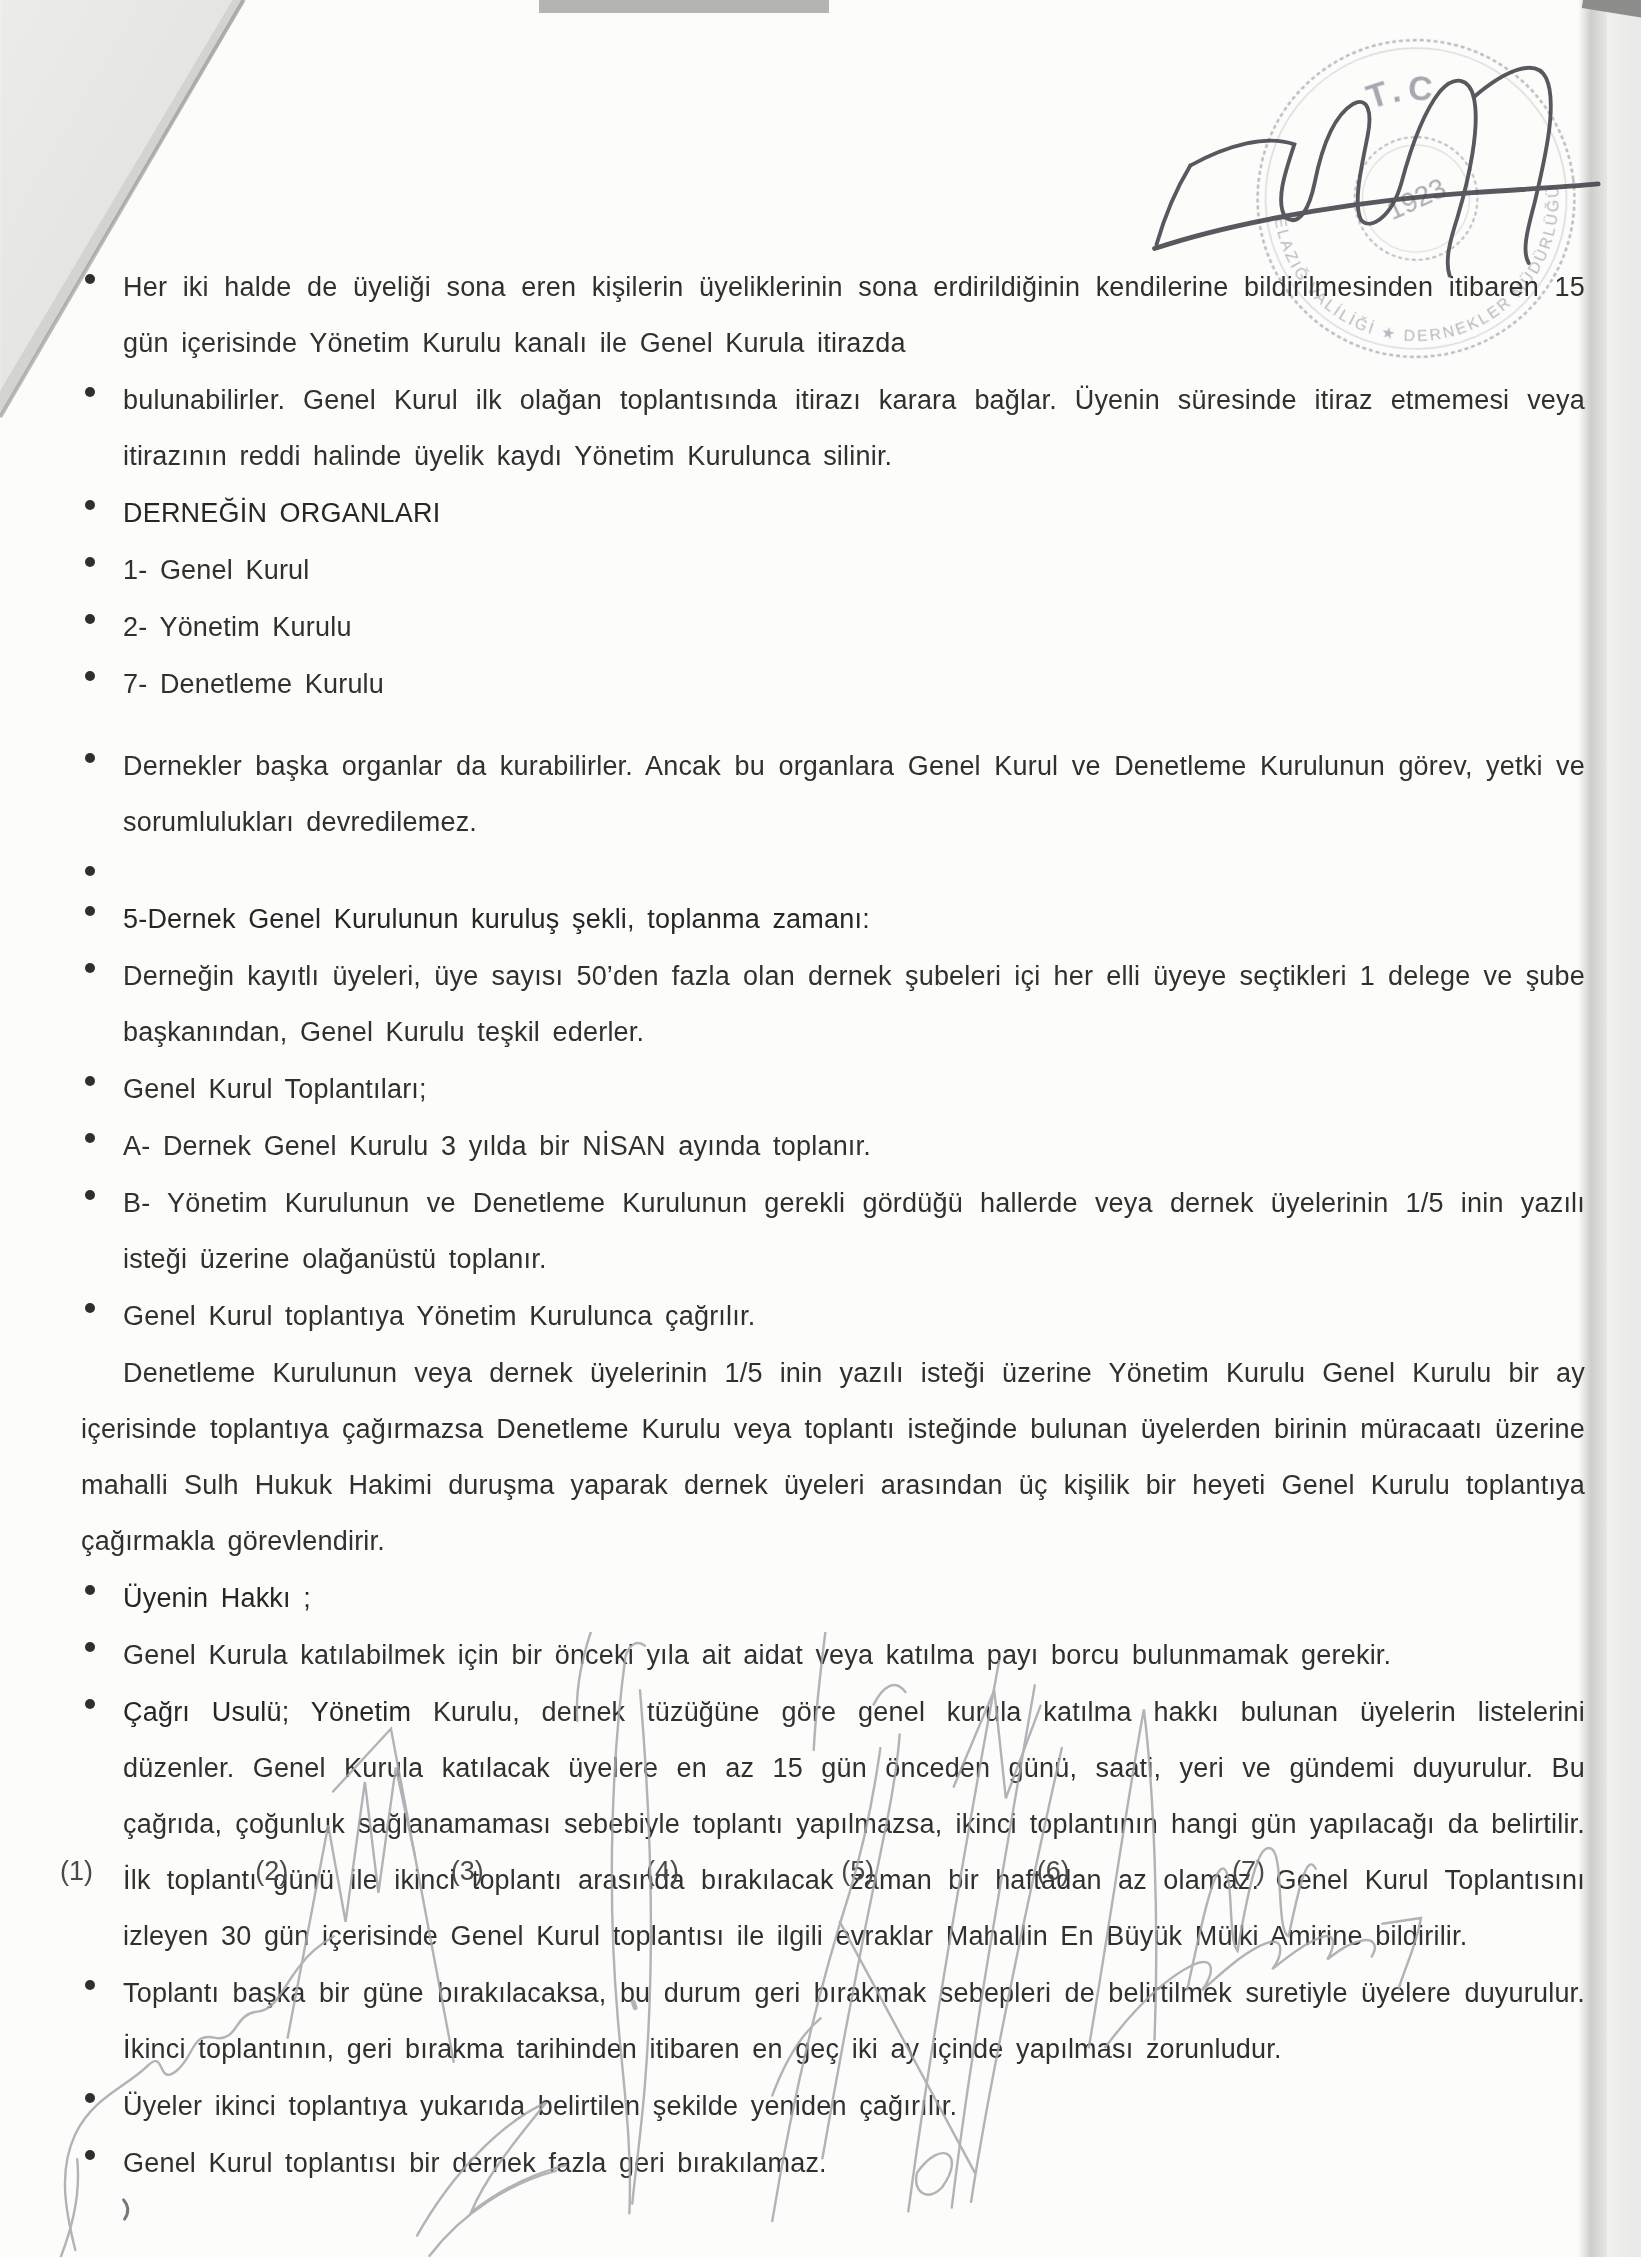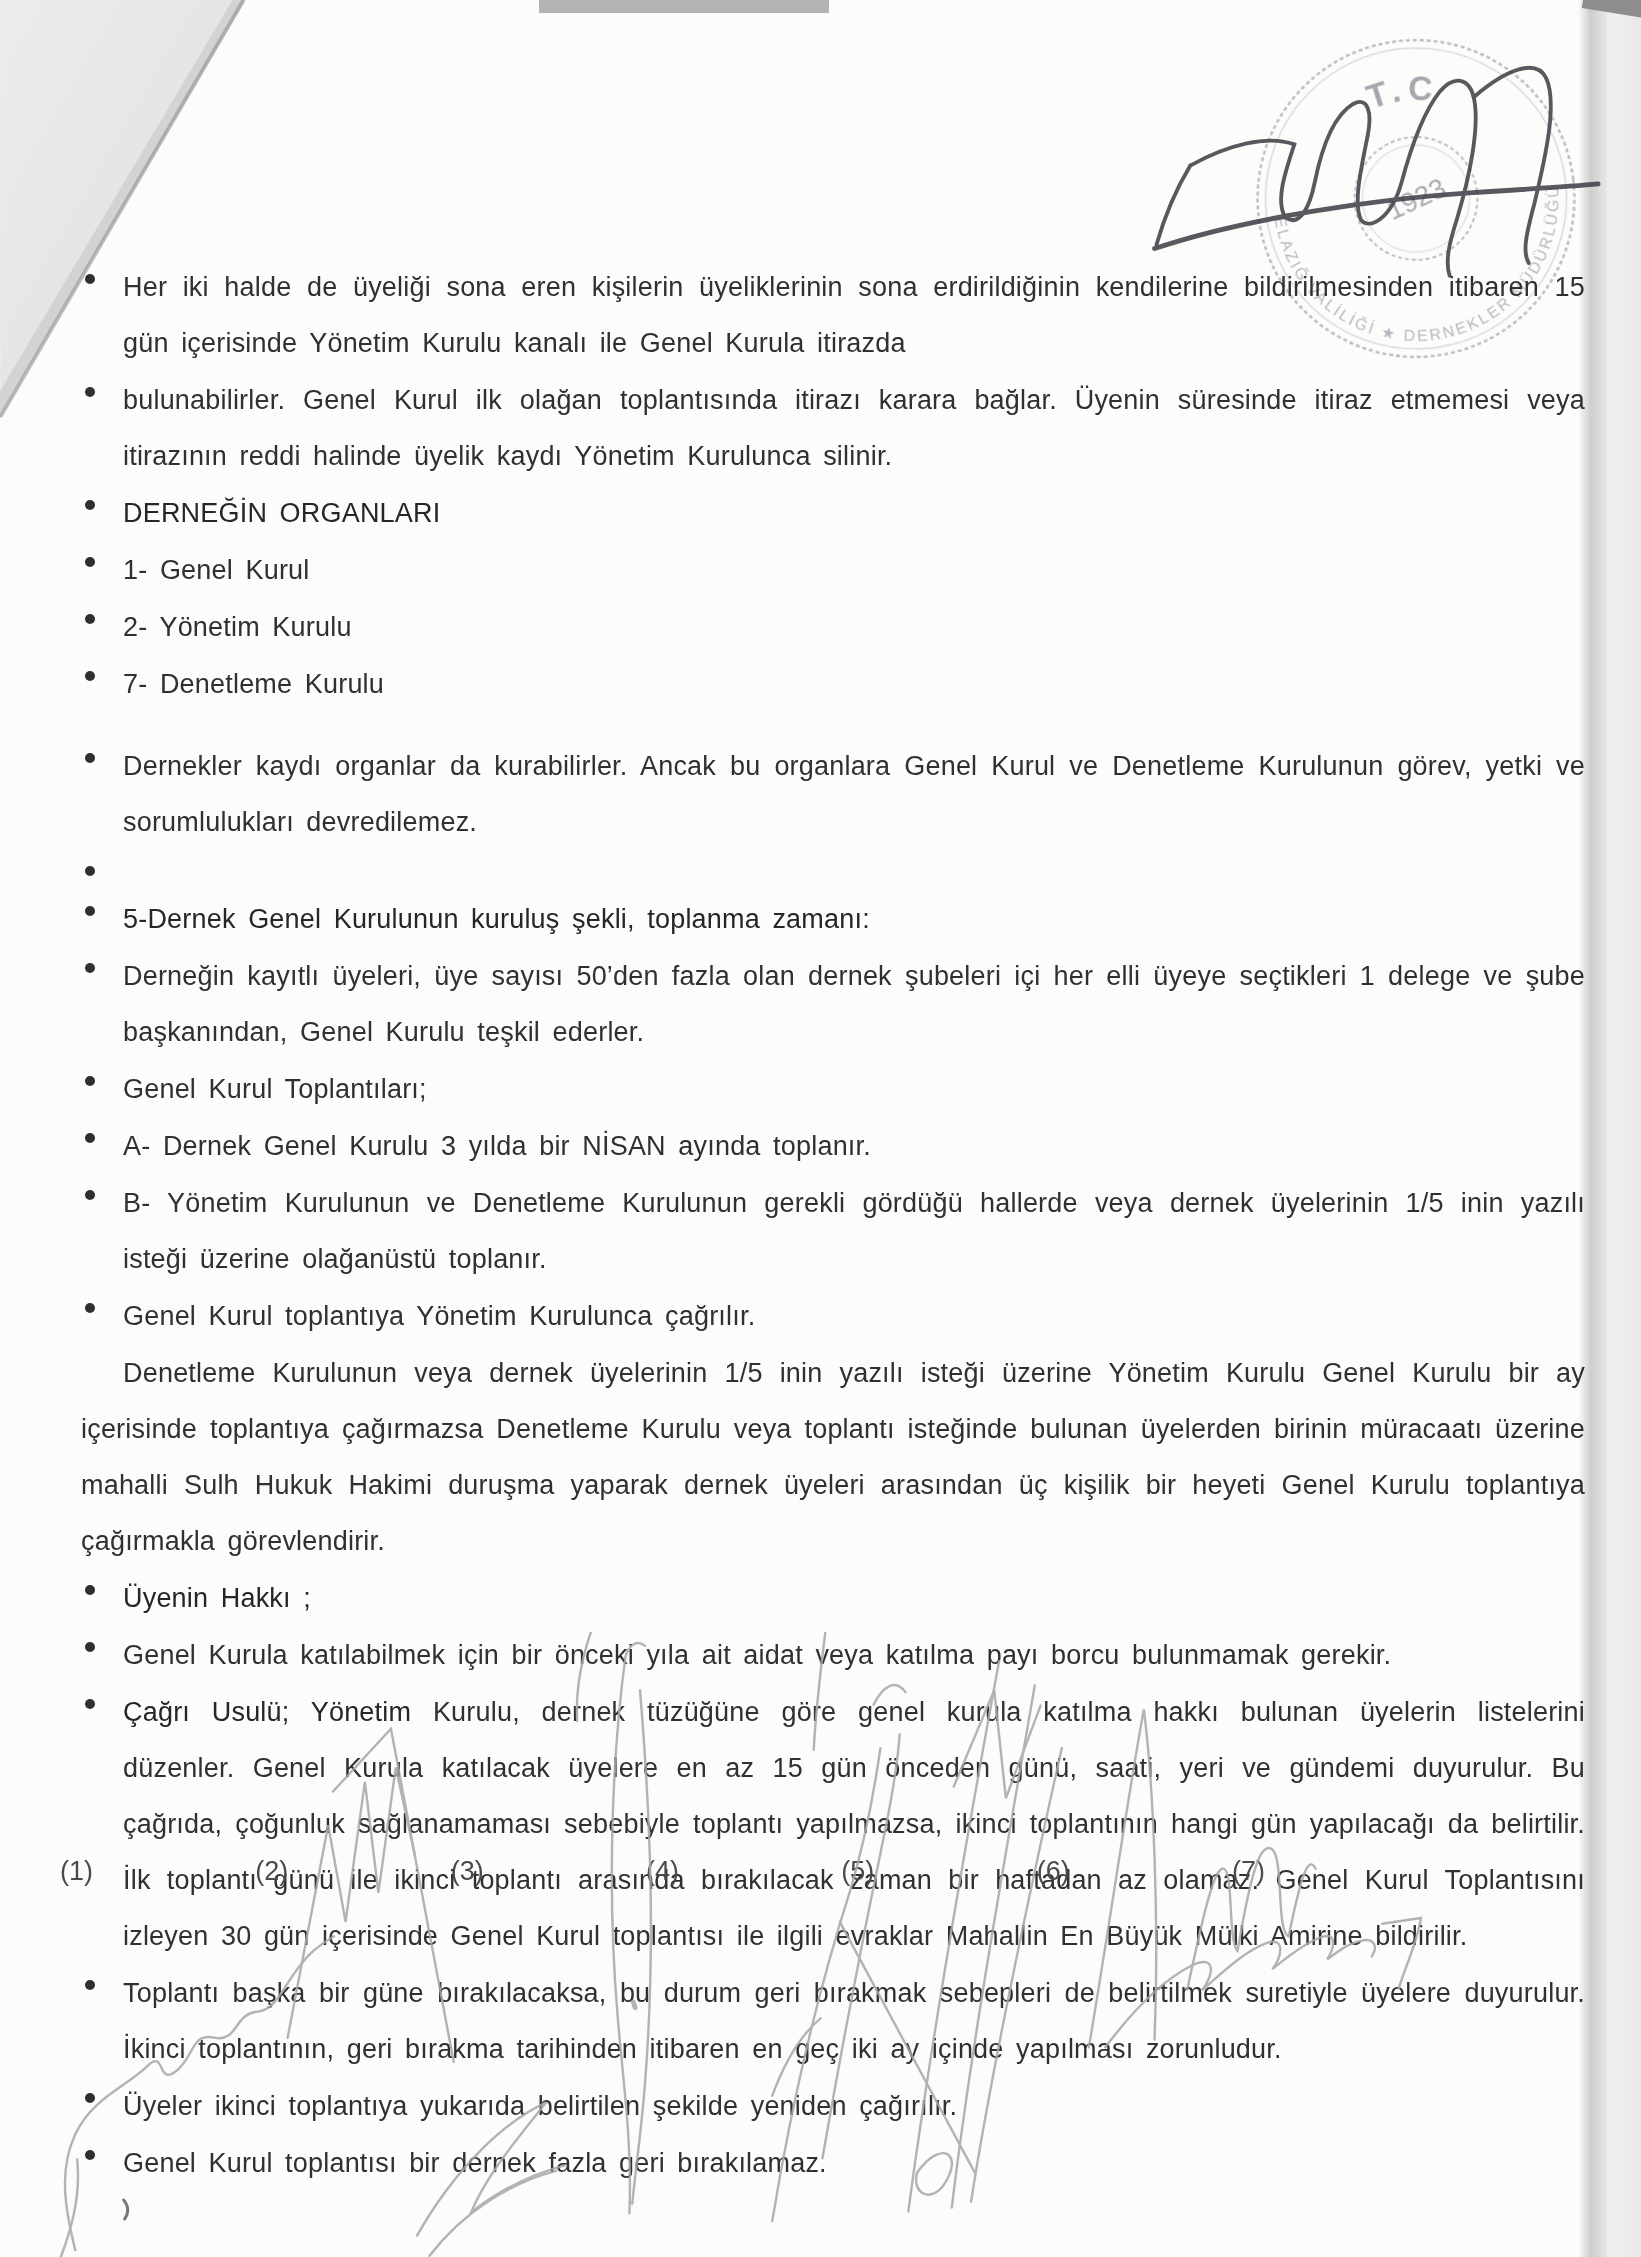--- a/index.html
+++ b/index.html
@@ -108,21 +108,21 @@
         <span class="dot"></span>
         <div class="txt"><span>2- Yönetim Kurulu</span></div>
       </div>
       <div class="row">
         <span class="dot"></span>
         <div class="txt"><span>7- Denetleme Kurulu</span></div>
       </div>
       <div class="gap"></div>
       <div class="row">
         <span class="dot"></span>
-        <div class="txt"><span>Dernekler kaydı organlar da kurabilirler. Ancak bu organlara Genel Kurul ve Denetleme Kurulunun görev, yetki ve sorumlulukları devredilemez.</span></div>
+        <div class="txt"><span>Dernekler başka organlar da kurabilirler. Ancak bu organlara Genel Kurul ve Denetleme Kurulunun görev, yetki ve sorumlulukları devredilemez.</span></div>
       </div>
       <div class="row">
         <span class="dot"></span>
         <div class="txt"></div>
       </div>
       <div class="row">
         <span class="dot"></span>
         <div class="txt"><span class="bold">5-Dernek Genel Kurulunun kuruluş şekli, toplanma zamanı:</span></div>
       </div>
       <div class="row">

